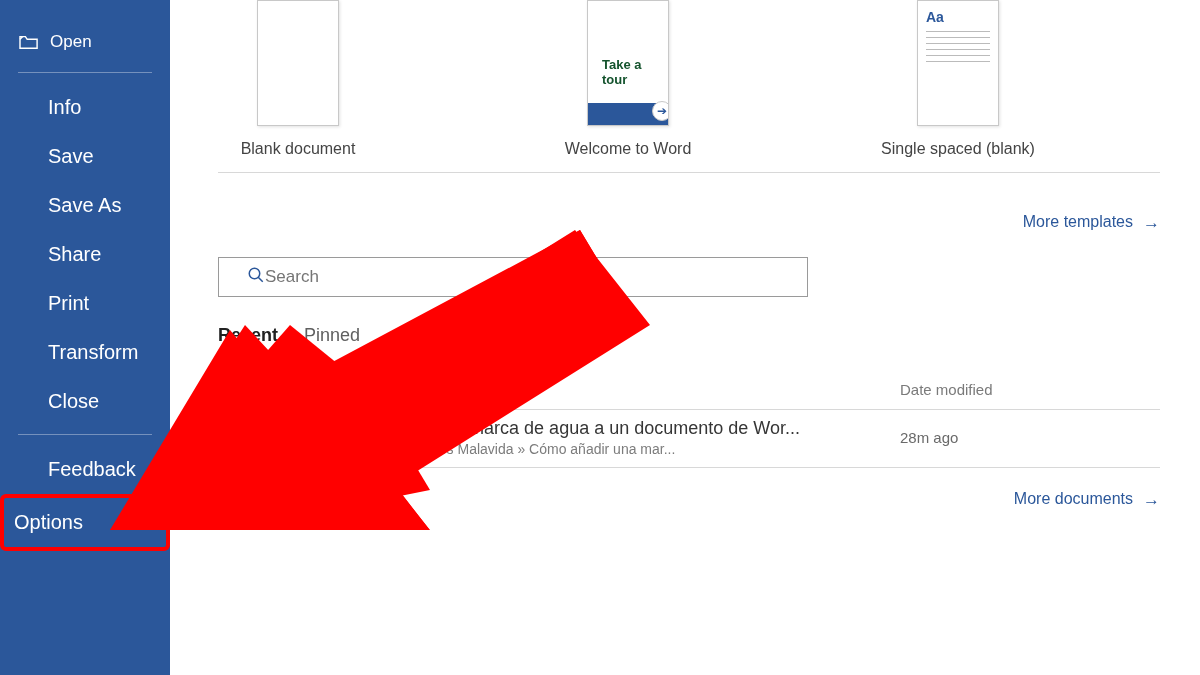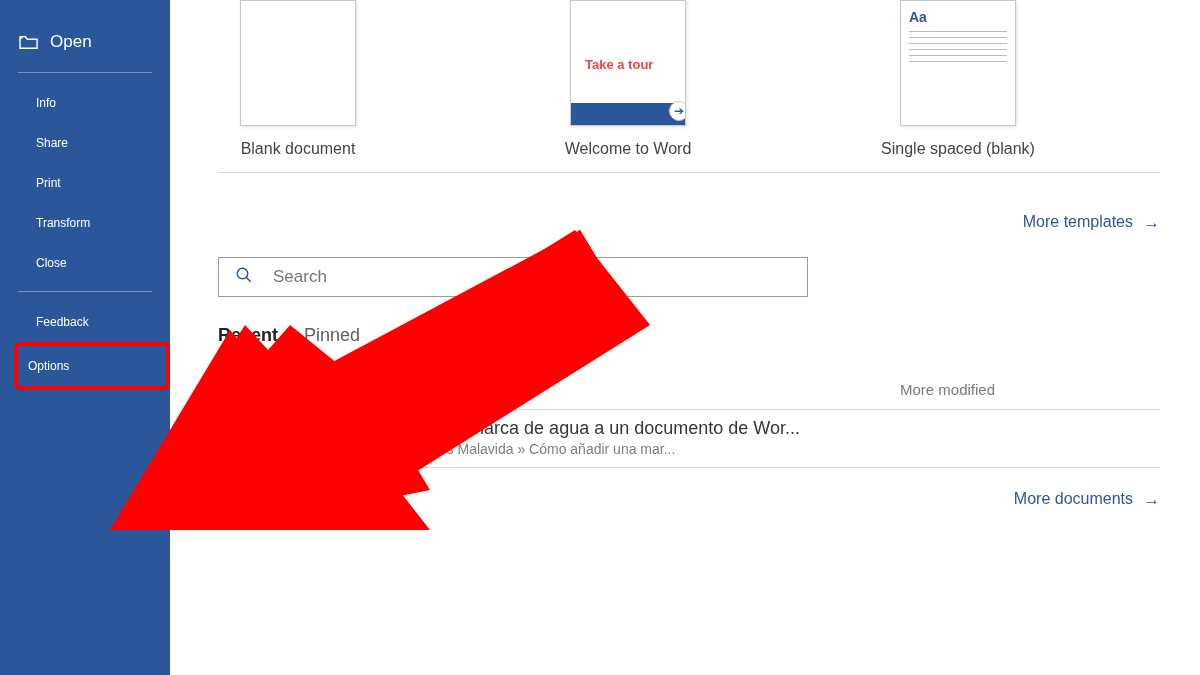--- a/index.html
+++ b/index.html
@@ -23,26 +23,25 @@
     padding: 12px 18px;
     font-size: 17px;
   }
   .sidebar-open .icon { width: 22px; height: 18px; display: inline-block; }
   .sidebar-divider {
     height: 1px;
     background: rgba(255,255,255,0.35);
     margin: 8px 18px 10px 18px;
   }
   .sidebar-item {
-    padding: 13px 18px 13px 36px;
-    font-size: 12px;
+    padding: 13px 18px 13px 48px;
+    font-size: 20px;
     cursor: pointer;
   }
   .sidebar-item.highlight {
-    margin-left: 14px;
     padding-left: 10px;
     border: 4px solid #ff0000;
     display: inline-block;
     border-radius: 6px;
   }
 
   
   .main {
     flex: 1;
     height: 100%;
@@ -59,41 +58,41 @@
     margin-top: 0px;
   }
   .template {
     display: flex;
     flex-direction: column;
     align-items: center;
     width: 160px;
     cursor: pointer;
   }
   .template-thumb {
-    width: 116px;
+    width: 82px;
     height: 126px;
     background: #fff;
     border: 1px solid #c8c8c8;
     box-shadow: 1px 1px 3px rgba(0,0,0,0.12);
     position: relative;
     overflow: hidden;
   }
   .template-label {
     margin-top: 14px;
     font-size: 16px;
     color: #444;
     text-align: center;
     white-space: nowrap;
   }
   .tour-text {
     position: absolute;
     left: 14px;
     top: 56px;
     font-size: 13px;
-    color: #ef4444;
+    color: #14532d;
     font-weight: 600;
   }
   .tour-bar {
     position: absolute;
     left: 0; bottom: 0;
     width: 100%;
     height: 22px;
     background: #2b579a;
   }
   .tour-arrow {
@@ -145,22 +144,21 @@
   }
 
   
   .search {
     margin-top: 24px;
     width: 590px;
     height: 40px;
     border: 1px solid #9a9a9a;
     display: flex;
     align-items: center;
-    padding: 0 16px;
-    gap: 20px;
+    padding: 0 28px;
   }
   .search-icon { color: #2b579a; width: 18px; height: 18px; }
   .search input {
     border: none;
     outline: none;
     font-size: 17px;
     flex: 1;
     background: transparent;
   }
 
@@ -252,20 +250,22 @@
       <svg viewBox="0 0 24 20" width="22" height="18" fill="none" stroke="#fff" stroke-width="1.6">
         <path d="M2 4h6l2 3h11v10H2z"></path>
         <path d="M2 7l3 -3"></path>
       </svg>
     </span>
     <span>Open</span>
   </div>
   <div class="sidebar-divider"></div>
 
   <div class="sidebar-item">Info</div>
+  <div class="sidebar-item">Save</div>
+  <div class="sidebar-item">Save As</div>
   <div class="sidebar-item">Share</div>
   <div class="sidebar-item">Print</div>
   <div class="sidebar-item">Transform</div>
   <div class="sidebar-item">Close</div>
 
   <div class="sidebar-divider"></div>
 
   <div class="sidebar-item">Feedback</div>
   <div class="sidebar-item highlight">Options</div>
 </nav>
@@ -324,30 +324,31 @@
     <div class="tab active">Recent</div>
     <div class="tab">Pinned</div>
     <div class="tab" style="margin-left:100px;">Shared with Me</div>
   </div>
 
   <div class="list-header">
     <div class="col-icon">
       <div class="doc-icon-placeholder"></div>
     </div>
     <div class="col-name"></div>
-    <div class="col-date">More modified</div>
+    <div class="col-date">Date modified</div>
   </div>
   <div class="list-divider"></div>
 
   <div class="list-row">
     <div class="col-icon"></div>
     <div class="col-name" style="padding-left:60px;">
       <div class="row-title">Cómo añadir una marca de agua a un documento de Wor...</div>
       <div class="row-path">Escritorio » Artículos Malavida » Cómo añadir una mar...</div>
     </div>
+    <div class="col-date row-date">28m ago</div>
   </div>
   <div class="list-divider"></div>
 
   <div class="more-link more-docs">
     <span>More documents</span>
     <span class="arrow">→</span>
   </div>
 
   <svg class="redarrow" viewBox="0 0 540 300">
     <polygon points="470,0 530,100 280,250 320,300 0,300 120,100 170,160" fill="#ff0000"></polygon>

